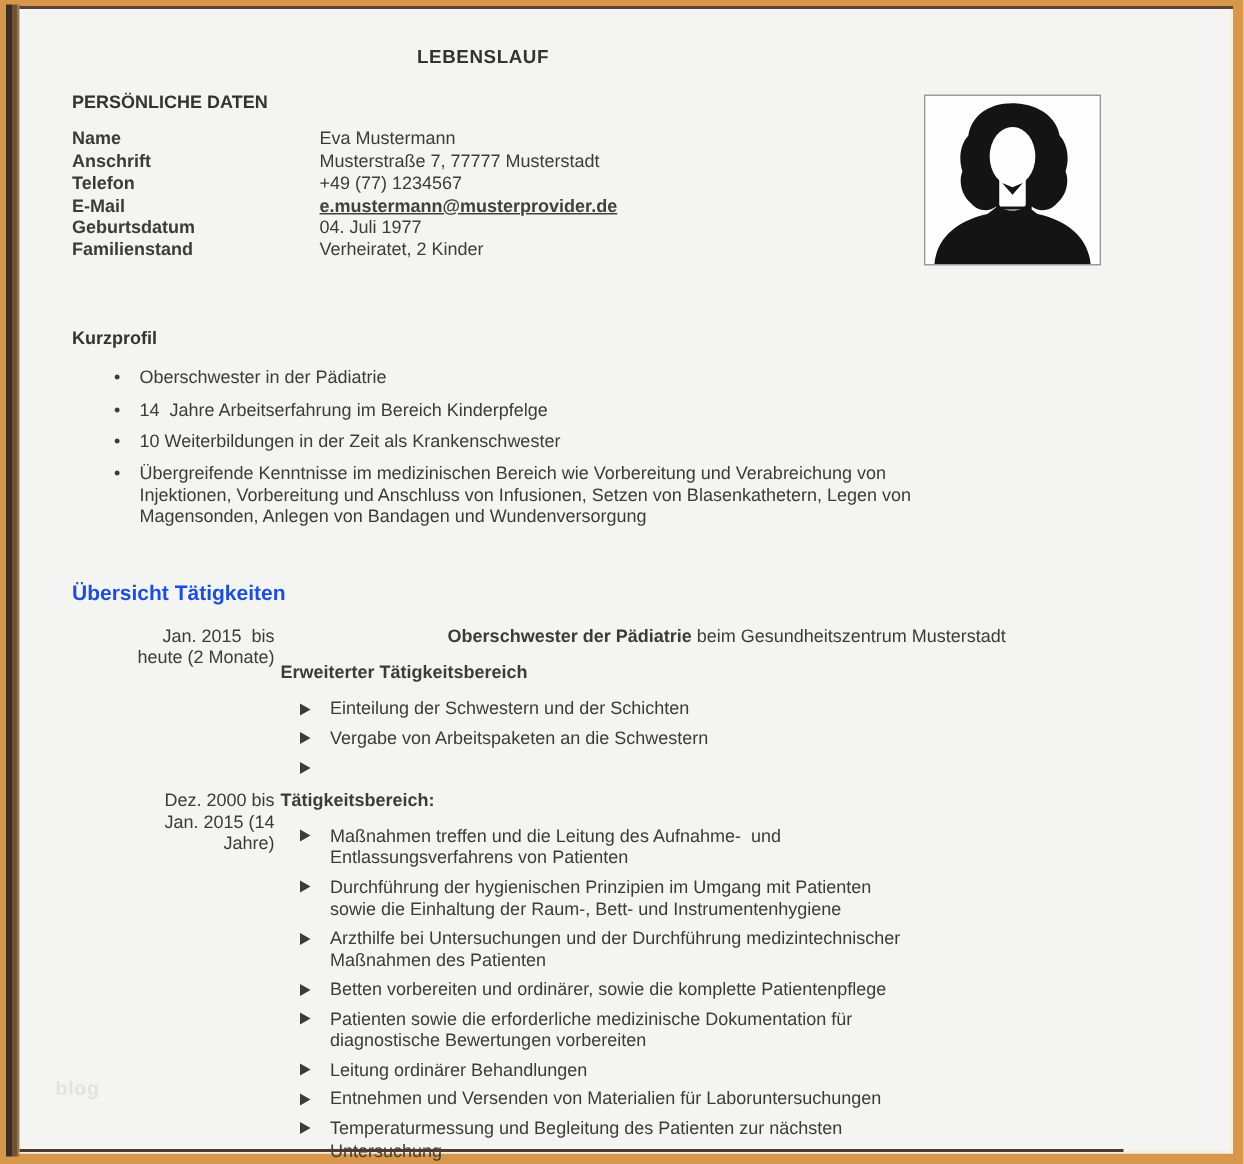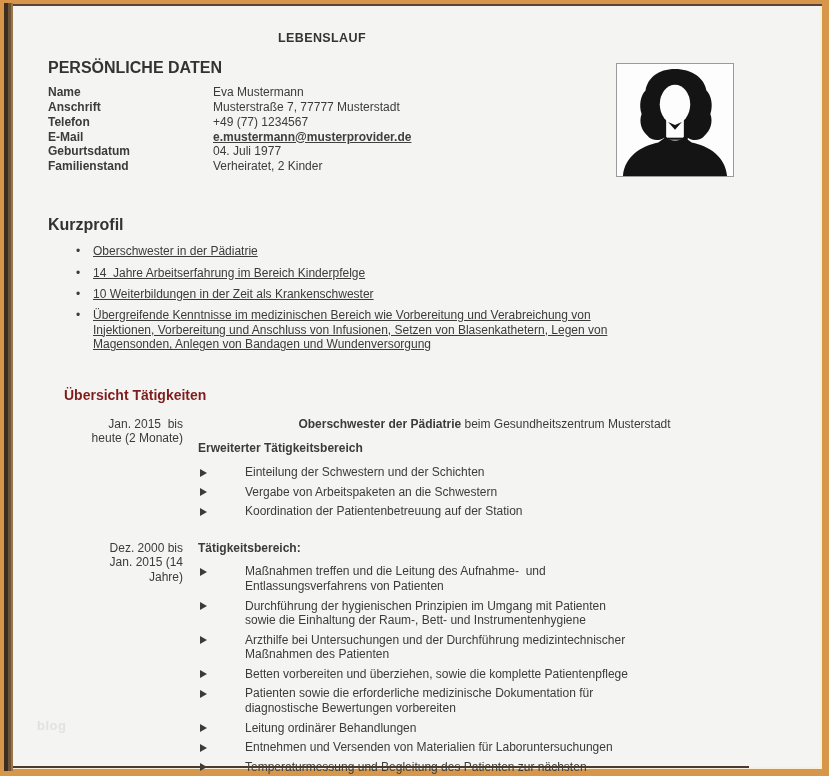--- a/index.html
+++ b/index.html
@@ -24,56 +24,56 @@
   .content{
     position:absolute;left:0;top:0;right:0;bottom:0;
     padding:25px 34px 6px 35px;box-sizing:border-box;
     font-size:12px;line-height:14.7px;color:#3b3b3b;
   }
 
   .title{
     width:548px;text-align:center;font-weight:bold;font-size:12.5px;
     letter-spacing:.4px;margin:0 0 15px 0;color:#333;
   }
-  .section-heading{font-weight:bold;font-size:16px;margin:0 0 10px 0;color:#333;}
+  .section-heading{font-weight:bold;font-size:12px;margin:0 0 10px 0;color:#333;}
 
   
   .personal{margin-top:0;}
   .p-row{display:flex;}
   .p-label{width:165px;font-weight:bold;flex:0 0 165px;}
   .p-value{white-space:pre-wrap;}
   .p-value.link{color:#404040;text-decoration:underline;cursor:pointer;font-weight:bold;}
 
   
   .photo-box{
     position:absolute;left:603px;top:57px;width:118px;height:114px;
     background:#fdfdfd;border:1px solid #9a9a9a;box-sizing:border-box;
   }
   .photo-box svg{display:block;width:100%;height:100%;}
 
   
   .kurzprofil{margin-top:44px;}
-  .kurzprofil-heading{font-weight:bold;font-size:16px;margin:0 0 12px 0;color:#333;}
+  .kurzprofil-heading{font-weight:bold;font-size:12px;margin:0 0 12px 0;color:#333;}
   ul.dots{list-style:none;margin:0;padding:0 0 0 28px;}
   ul.dots li{margin:0 0 6.5px 0;display:flex;}
   ul.dots .dot{flex:0 0 17px;font-size:12px;}
-  ul.dots .txt{white-space:pre-wrap;max-width:560px;text-decoration:underline;}
-
-  
-  .uebersicht-heading{font-weight:bold;font-size:14px;margin:36px 0 14px 16px;color:#7f1d1d;}
+  ul.dots .txt{white-space:pre-wrap;max-width:560px;}
+
+  
+  .uebersicht-heading{font-weight:bold;font-size:14px;margin:36px 0 14px 0;color:#1d4ed8;}
   .job{display:flex;margin-top:0;}
   .job + .job{margin-top:17px;}
   .job-dates{flex:0 0 135px;text-align:right;}
   .job-dates div{white-space:pre-wrap;}
   .job-body{flex:1;}
   .job-title{margin:0 0 10px 0;text-align:center;}
   .job-title .bold{font-weight:bold;}
-  .job-sub{font-weight:bold;margin:0 0 9px 15px;}
+  .job-sub{font-weight:bold;margin:0 0 9px 4px;}
   ul.arrows{list-style:none;margin:0;padding:0 0 0 16px;}
-  ul.arrows li{margin:0 0 4.8px 0;display:flex;gap:25px;}
+  ul.arrows li{margin:0 0 4.8px 0;display:flex;}
   ul.arrows .arrow{
     flex:0 0 21px;position:relative;
   }
   ul.arrows .arrow:before{
     content:"";position:absolute;left:1px;top:3.5px;
     width:0;height:0;border-left:7px solid #3b3b3b;
     border-top:4.5px solid transparent;border-bottom:4.5px solid transparent;
   }
   ul.arrows .txt{white-space:pre-wrap;max-width:500px;}
 
@@ -175,21 +175,20 @@
               <span class="txt">Einteilung der Schwestern und der Schichten</span>
             </li>
 
             <li>
               <span class="arrow"></span>
               <span class="txt">Vergabe von Arbeitspaketen an die Schwestern</span>
             </li>
 
             <li>
               <span class="arrow"></span>
-              <span class="txt">Koordination der Patientenbetreuung auf der Station</span>
             </li>
           </ul>
       </div>
     </div>
 
     <div class="job">
       <div class="job-dates">
 
       <div>Dez. 2000 bis</div>
           <div>Jan. 2015 (14</div>
@@ -212,21 +211,21 @@
             </li>
 
             <li>
               <span class="arrow"></span>
               <span class="txt">Arzthilfe bei Untersuchungen und der Durchführung medizintechnischer
 Maßnahmen des Patienten</span>
             </li>
 
             <li>
               <span class="arrow"></span>
-              <span class="txt">Betten vorbereiten und überziehen, sowie die komplette Patientenpflege</span>
+              <span class="txt">Betten vorbereiten und ordinärer, sowie die komplette Patientenpflege</span>
             </li>
 
             <li>
               <span class="arrow"></span>
               <span class="txt">Patienten sowie die erforderliche medizinische Dokumentation für
 diagnostische Bewertungen vorbereiten</span>
             </li>
 
             <li>
               <span class="arrow"></span>

